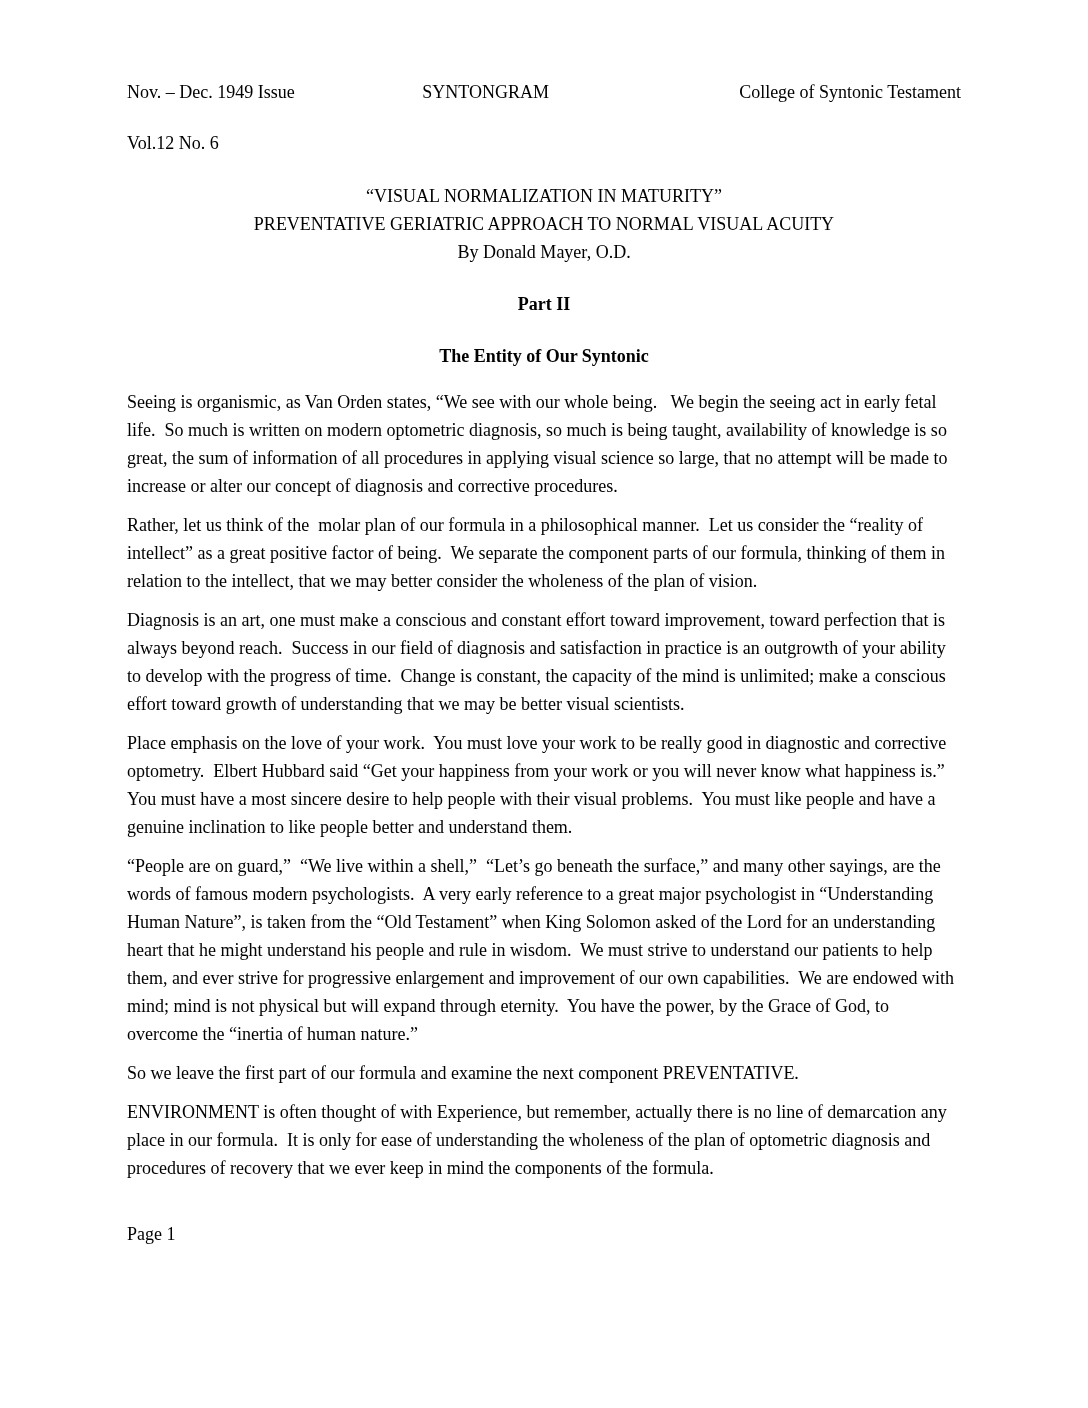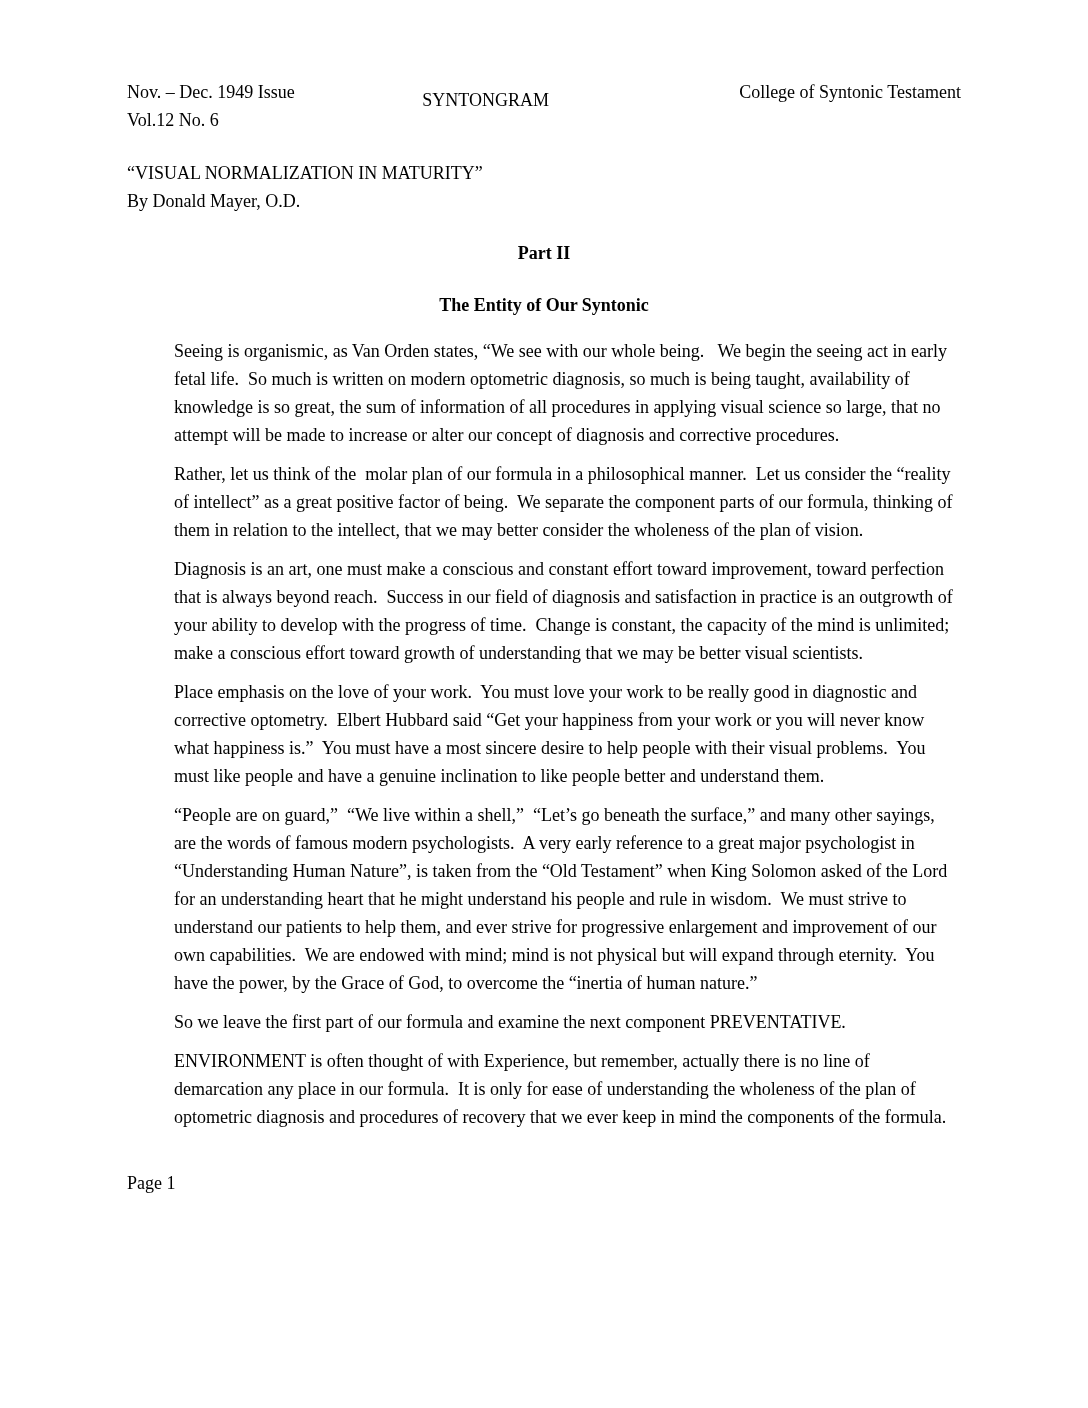--- a/index.html
+++ b/index.html
@@ -25,46 +25,46 @@
   }
   .header-row {
     position: relative;
     height: 28px;
     white-space: nowrap;
   }
   .header-center {
     position: absolute;
     left: 43%;
     transform: translateX(-50%);
-    top: 8px;
+    top: 0;
   }
   .header-right {
     position: absolute;
     right: 0;
     top: 0;
   }
   .header-volume {
     height: 28px;
+    margin-top: 23px;
   }
   .title-block {
     margin-top: 25px;
-    text-align: left;
+    text-align: center;
   }
   .title-line {
     height: 28px;
   }
   .heading-center {
     margin-top: 24px;
     text-align: center;
     height: 28px;
     font-weight: bold;
   }
   .body-text {
     margin-top: 18px;
-    margin-left: 47px;
   }
   .body-text p {
     margin: 0 0 11px 0;
     white-space: pre-wrap;
     text-align: left;
   }
   .footer {
     margin-top: 38px;
     text-align: left;
     padding-right: 12px;
@@ -81,20 +81,21 @@
       <div class="header-row">
         <span>Nov. – Dec. 1949 Issue</span>
         <span class="header-center">SYNTONGRAM</span>
         <span class="header-right">College of Syntonic Testament</span>
       </div>
       <div class="header-volume">Vol.12  No. 6</div>
     </header>
 
     <div class="title-block">
       <div class="title-line">“VISUAL NORMALIZATION IN MATURITY”</div>
+      <div class="title-line">PREVENTATIVE GERIATRIC APPROACH TO NORMAL VISUAL ACUITY</div>
       <div class="title-line">By Donald Mayer, O.D.</div>
     </div>
 
     <div class="heading-center">Part II</div>
 
     <div class="heading-center">The Entity of Our Syntonic</div>
 
     <div class="body-text">
       <p>Seeing is organismic, as Van Orden states, “We see with our whole being.   We begin the seeing act in early fetal life.  So much is written on modern optometric diagnosis, so much is being taught, availability of knowledge is so great, the sum of information of all procedures in applying visual science so large, that no attempt will be made to increase or alter our concept of diagnosis and corrective procedures.</p>
       <p>Rather, let us think of the  molar plan of our formula in a philosophical manner.  Let us consider the “reality of intellect” as a great positive factor of being.  We separate the component parts of our formula, thinking of them in relation to the intellect, that we may better consider the wholeness of the plan of vision.</p>

